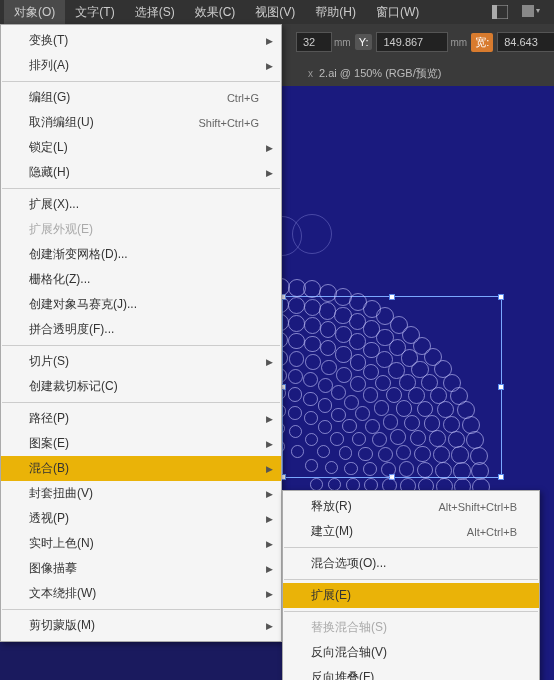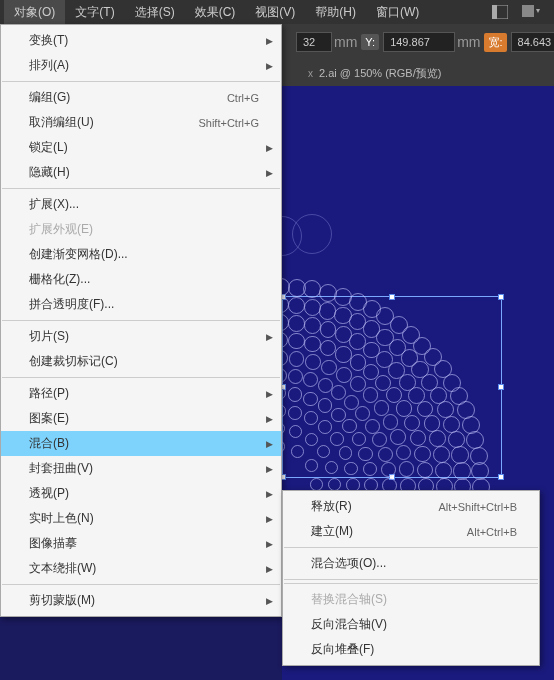--- a/index.html
+++ b/index.html
@@ -6,36 +6,36 @@
 body { width: 554px; height: 680px; background: #1a1a5e; overflow: hidden; position: relative; }
 .menubar { background: #323232; height: 24px; display: flex; align-items: center; padding: 0 4px; }
 .menubar-item { color: #ccc; font-size: 12px; padding: 4px 10px; cursor: pointer; }
 .menubar-item.active { background: #4a4a4a; }
 .menubar-icons { margin-left: auto; display: flex; gap: 12px; padding-right: 8px; }
 .menubar-icon { width: 20px; height: 16px; display: flex; align-items: center; justify-content: center; }
 .toolbar { background: #3a3a3a; height: 36px; display: flex; align-items: center; padding: 0 8px; gap: 4px; position: relative; }
 .field-label { font-size: 11px; color: #fff; background: #d87b2e; padding: 2px 4px; border-radius: 2px; margin: 0 2px; }
 .field-y { background: #555; }
 .field-input { background: #222; color: #ccc; border: 1px solid #555; font-size: 11px; padding: 3px 6px; width: 72px; }
-.unit { color: #999; font-size: 14px; }
+.unit { color: #999; font-size: 10px; }
 .tabbar { background: #3a3a3a; height: 26px; display: flex; align-items: center; padding-left: 300px; gap: 10px; }
 .doc-tab { color: #bbb; font-size: 11px; padding: 4px 8px; display: flex; align-items: center; gap: 6px; }
 .tab-close { font-size: 10px; color: #999; }
 .canvas { position: absolute; top: 86px; left: 282px; right: 0; bottom: 0; background: #1a1a7e; overflow: hidden; }
 .selection-box { position: absolute; top: 210px; left: 0; width: 220px; height: 182px; border: 1px solid #7aa8ff; }
 .sel-handle { position: absolute; width: 6px; height: 6px; background: #fff; border: 1px solid #5a8aee; }
 .sel-tl { top: -3px; left: -3px; } .sel-tr { top: -3px; right: -3px; }
 .sel-bl { bottom: -3px; left: -3px; } .sel-br { bottom: -3px; right: -3px; }
 .sel-ml { top: 50%; left: -3px; margin-top: -3px; } .sel-mr { top: 50%; right: -3px; margin-top: -3px; }
 .sel-tm { top: -3px; left: 50%; margin-left: -3px; } .sel-bm { bottom: -3px; left: 50%; margin-left: -3px; }
 .circ { position: absolute; border: 1px solid rgba(200,200,255,0.6); border-radius: 50%; }
 .mainmenu { position: absolute; top: 24px; left: 0; width: 282px; background: #f5f5f5; border: 1px solid #aaa; box-shadow: 2px 2px 6px rgba(0,0,0,0.4); padding: 3px 0; }
 .mi { display: flex; align-items: center; padding: 4px 22px 4px 28px; font-size: 12px; color: #333; cursor: pointer; position: relative; }
 .mi.disabled { color: #aaa; }
-.mi.highlight { background: #7dd3fc; text-align: right; }
+.mi.highlight { background: #eab308; text-align: right; }
 .mi .shortcut { margin-left: auto; color: #666; font-size: 11px; }
 .mi.disabled .shortcut { color: #ccc; }
 .mi .arrow { position: absolute; right: 8px; font-size: 9px; color: #555; }
 .sep { height: 1px; background: #ccc; margin: 3px 1px; }
 .submenu { position: absolute; top: 490px; left: 282px; width: 258px; background: #f5f5f5; border: 1px solid #aaa; box-shadow: 2px 2px 6px rgba(0,0,0,0.4); padding: 3px 0; }
 </style>
 </head>
 <body>
 
 <div class="menubar">
@@ -257,20 +257,23 @@
   <div class="mi disabled">
       <span>扩展外观(E)</span>
     </div>
   <div class="mi">
       <span>创建渐变网格(D)...</span>
     </div>
   <div class="mi">
       <span>栅格化(Z)...</span>
     </div>
   <div class="mi">
+      <span>创建对象马赛克(J)...</span>
+    </div>
+  <div class="mi">
       <span>拼合透明度(F)...</span>
     </div>
   <div class="sep"></div>
   <div class="mi">
       <span>切片(S)</span>
       <span class="arrow">▶</span>
     </div>
   <div class="mi">
       <span>创建裁切标记(C)</span>
     </div>
@@ -322,20 +325,23 @@
     </div>
   <div class="mi">
       <span>建立(M)</span>
       <span class="shortcut">Alt+Ctrl+B</span>
     </div>
   <div class="sep"></div>
   <div class="mi">
       <span>混合选项(O)...</span>
     </div>
   <div class="sep"></div>
+  <div class="mi highlight">
+      <span>扩展(E)</span>
+    </div>
   <div class="sep"></div>
   <div class="mi disabled">
       <span>替换混合轴(S)</span>
     </div>
   <div class="mi">
       <span>反向混合轴(V)</span>
     </div>
   <div class="mi">
       <span>反向堆叠(F)</span>
     </div>

